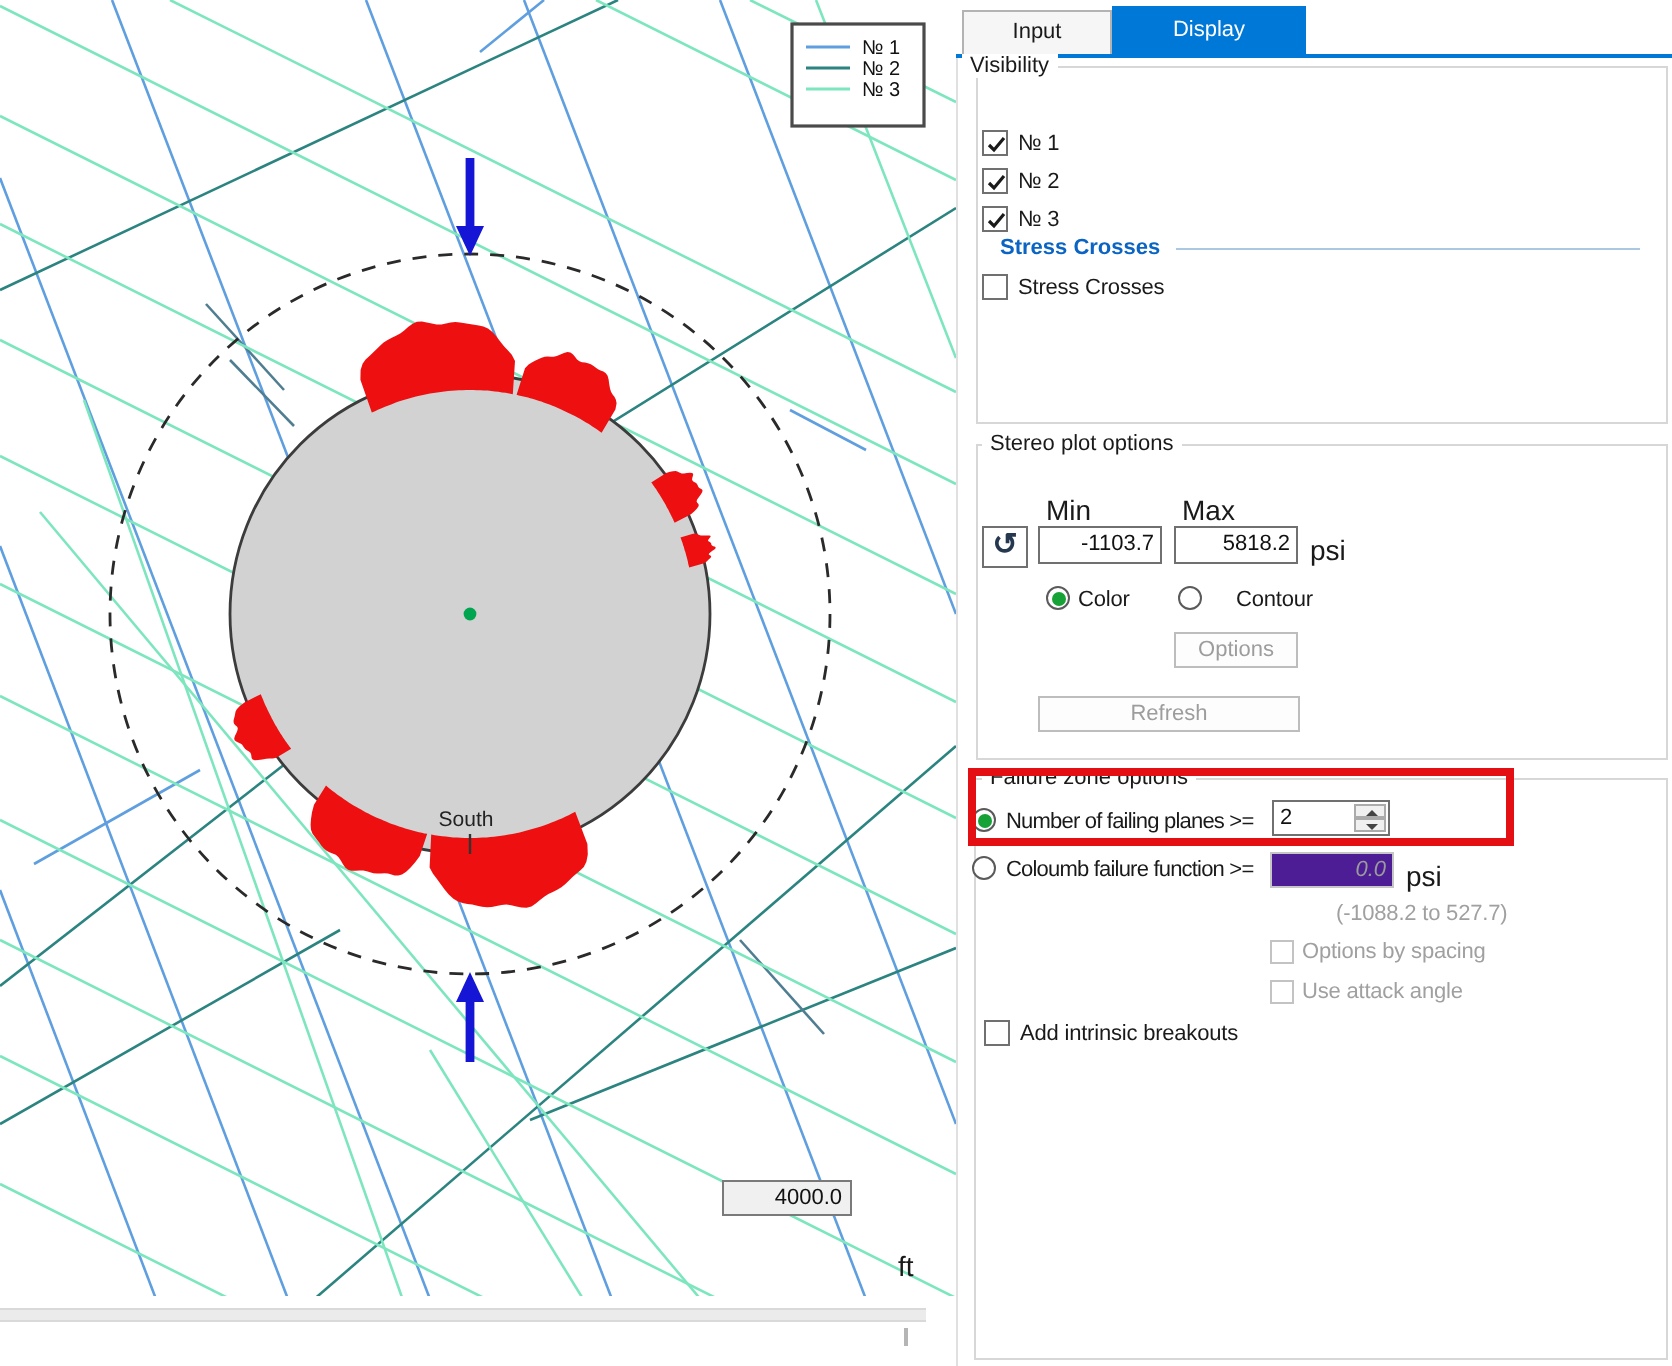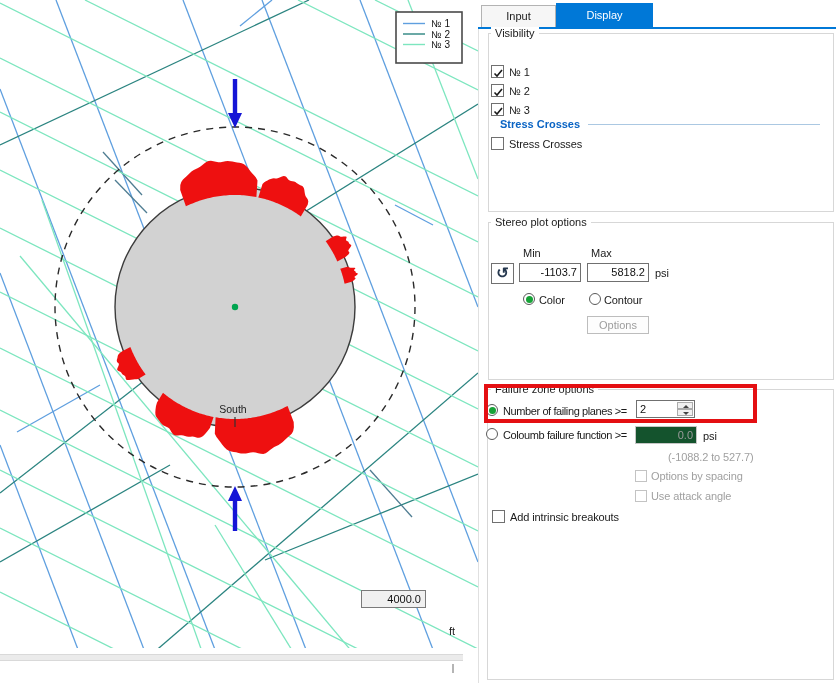--- a/index.html
+++ b/index.html
@@ -16,35 +16,35 @@
 .subhead{position:absolute;display:flex;align-items:center;color:#0a64c4;font-size:11px;font-weight:700;white-space:nowrap;}
 .subhead .hline{height:1px;background:#abc8e2;margin-left:8px;flex:1;}
 .cb{position:absolute;width:13px;height:13px;border:1px solid #707070;background:#fff;}
 .cb.dis{border-color:#c3c3c3;}
 .cblabel{position:absolute;font-size:11px;color:#1a1a1a;white-space:nowrap;letter-spacing:-0.1px;}
 .tight{letter-spacing:-0.4px;}
 .dim{color:#a0a0a0;}
 .radio{position:absolute;width:12px;height:12px;border:1px solid #5a5a5a;border-radius:50%;background:#fff;}
 .radio.sel::after{content:"";position:absolute;left:1.5px;top:1.5px;width:7px;height:7px;border-radius:50%;background:#17a237;}
 .field{position:absolute;border:1px solid #707070;background:#fff;font-size:11px;text-align:right;padding:2px 3px;color:#111;}
-.field.dis{border-color:#c6c6c6;background:#14532d;color:#9b9b9b;}
+.field.dis{border-color:#c6c6c6;background:#4c1d95;color:#9b9b9b;font-style:italic;}
 .btn{position:absolute;border:1px solid #bdbdbd;background:#fdfdfd;color:#9d9d9d;font-size:11px;text-align:center;line-height:16px;}
 .undo{position:absolute;border:1px solid #707070;background:#fff;color:#26384f;font-size:15px;line-height:18px;text-align:center;font-weight:bold;}
 .spinner{position:absolute;border:1px solid #707070;background:#fff;}
 .spinner .val{position:absolute;left:3px;top:2px;font-size:11px;color:#111;}
 .spinbtns{position:absolute;right:1px;top:1px;width:16px;height:14px;}
 .spinbtn{position:absolute;left:0;width:16px;height:7px;background:#f0f0f0;border:1px solid #ababab;}
 .spinbtn.up{top:0;}
 .spinbtn.down{top:7px;}
 .tri-up{position:absolute;left:4.5px;top:1.5px;width:0;height:0;border-left:3.5px solid transparent;border-right:3.5px solid transparent;border-bottom:3.5px solid #444;}
 .tri-down{position:absolute;left:4.5px;top:1.5px;width:0;height:0;border-left:3.5px solid transparent;border-right:3.5px solid transparent;border-top:3.5px solid #444;}
 .scalebox{position:absolute;border:1px solid #7a7a7a;background:#f0f0f0;font-size:11px;text-align:right;padding:2px 4px;color:#111;}
 .hscroll{position:absolute;background:#ebebeb;border-top:1px solid #d9d9d9;border-bottom:1px solid #d9d9d9;}
 .ticksmall{position:absolute;background:#b5b5b5;}
-.lbl{position:absolute;font-size:11px;color:#1a1a1a;white-space:nowrap;}
+.lbl{position:absolute;font-size:14px;color:#1a1a1a;white-space:nowrap;}
 </style>
 </head>
 <body>
 
 <div class="abs" style="left:0;top:0;width:478px;height:683px;">
   <svg id="plot-svg" width="478" height="683" viewBox="0 0 478 683">
       <defs>
         <clipPath id="plotclip">
           <rect x="0" y="0" width="478" height="648"></rect>
         </clipPath>
@@ -118,21 +118,21 @@
   <div class="ticksmall" style="left:452px;top:664px;width:2px;height:9px;"></div>
 </div>
 
 <div class="panel">
   <div class="vline" style="left:0;top:29px;width:1px;height:654px;"></div>
   <div class="tab inactive" style="left:3px;top:5px;width:75px;height:22px;line-height:20px;">Input</div>
   <div class="tab active" style="left:78px;top:3px;width:97px;height:24px;line-height:24px;">Display</div>
   <div class="tabline" style="left:0;top:27px;width:358px;height:2px;"></div>
 
   <div class="groupbox" style="left:10px;top:33px;width:346px;height:179px;"></div>
-  <div class="grouplabel" style="left:13px;top:27px;">Visibility</div>
+  <div class="grouplabel" style="left:3px;top:27px;">Visibility</div>
   <div class="cb" style="left:13px;top:65px;">
     <svg width="13" height="13" viewBox="0 0 13 13">
         <polyline points="2.5,6.5 5,9 10,3" fill="none" stroke="#1a1a1a" stroke-width="1.6"></polyline>
       </svg>
   </div>
   <div class="cblabel" style="left:31px;top:66px;">№ 1</div>
   <div class="cb" style="left:13px;top:84px;">
     <svg width="13" height="13" viewBox="0 0 13 13">
         <polyline points="2.5,6.5 5,9 10,3" fill="none" stroke="#1a1a1a" stroke-width="1.6"></polyline>
       </svg>
@@ -155,22 +155,23 @@
   <div class="grouplabel" style="left:13px;top:216px;">Stereo plot options</div>
   <div class="lbl" style="left:45px;top:247px;">Min</div>
   <div class="lbl" style="left:113px;top:247px;">Max</div>
   <div class="undo" style="left:13px;top:263px;width:23px;height:21px;">↺</div>
   <div class="field" style="left:41px;top:263px;width:62px;height:19px;padding-left:16px;">-1103.7</div>
   <div class="field" style="left:109px;top:263px;width:62px;height:19px;">5818.2</div>
   <div class="lbl" style="left:177px;top:267px;">psi</div>
   <div class="radio sel" style="left:45px;top:293px;"></div>
   <div class="cblabel" style="left:61px;top:294px;">Color</div>
   <div class="radio" style="left:111px;top:293px;"></div>
-  <div class="cblabel" style="left:126px;top:294px;">Contour</div>
+  <div class="cblabel" style="left:140px;top:294px;">Contour</div>
   <div class="btn" style="left:109px;top:316px;width:62px;height:18px;">Options</div>
+  <div class="btn" style="left:41px;top:348px;width:131px;height:18px;">Refresh</div>
 
   <div class="groupbox" style="left:9px;top:389px;width:347px;height:291px;"></div>
   <div class="grouplabel" style="left:13px;top:383px;">Failure zone options</div>
   <div class="radio sel" style="left:8px;top:404px;"></div>
   <div class="cblabel tight" style="left:25px;top:405px;">Number of failing planes &gt;=</div>
   <div class="spinner" style="left:158px;top:400px;width:59px;height:18px;">
     <span class="val">2</span>
     <span class="spinbtns">
       <span class="spinbtn up">
           <span class="tri-up"></span>

